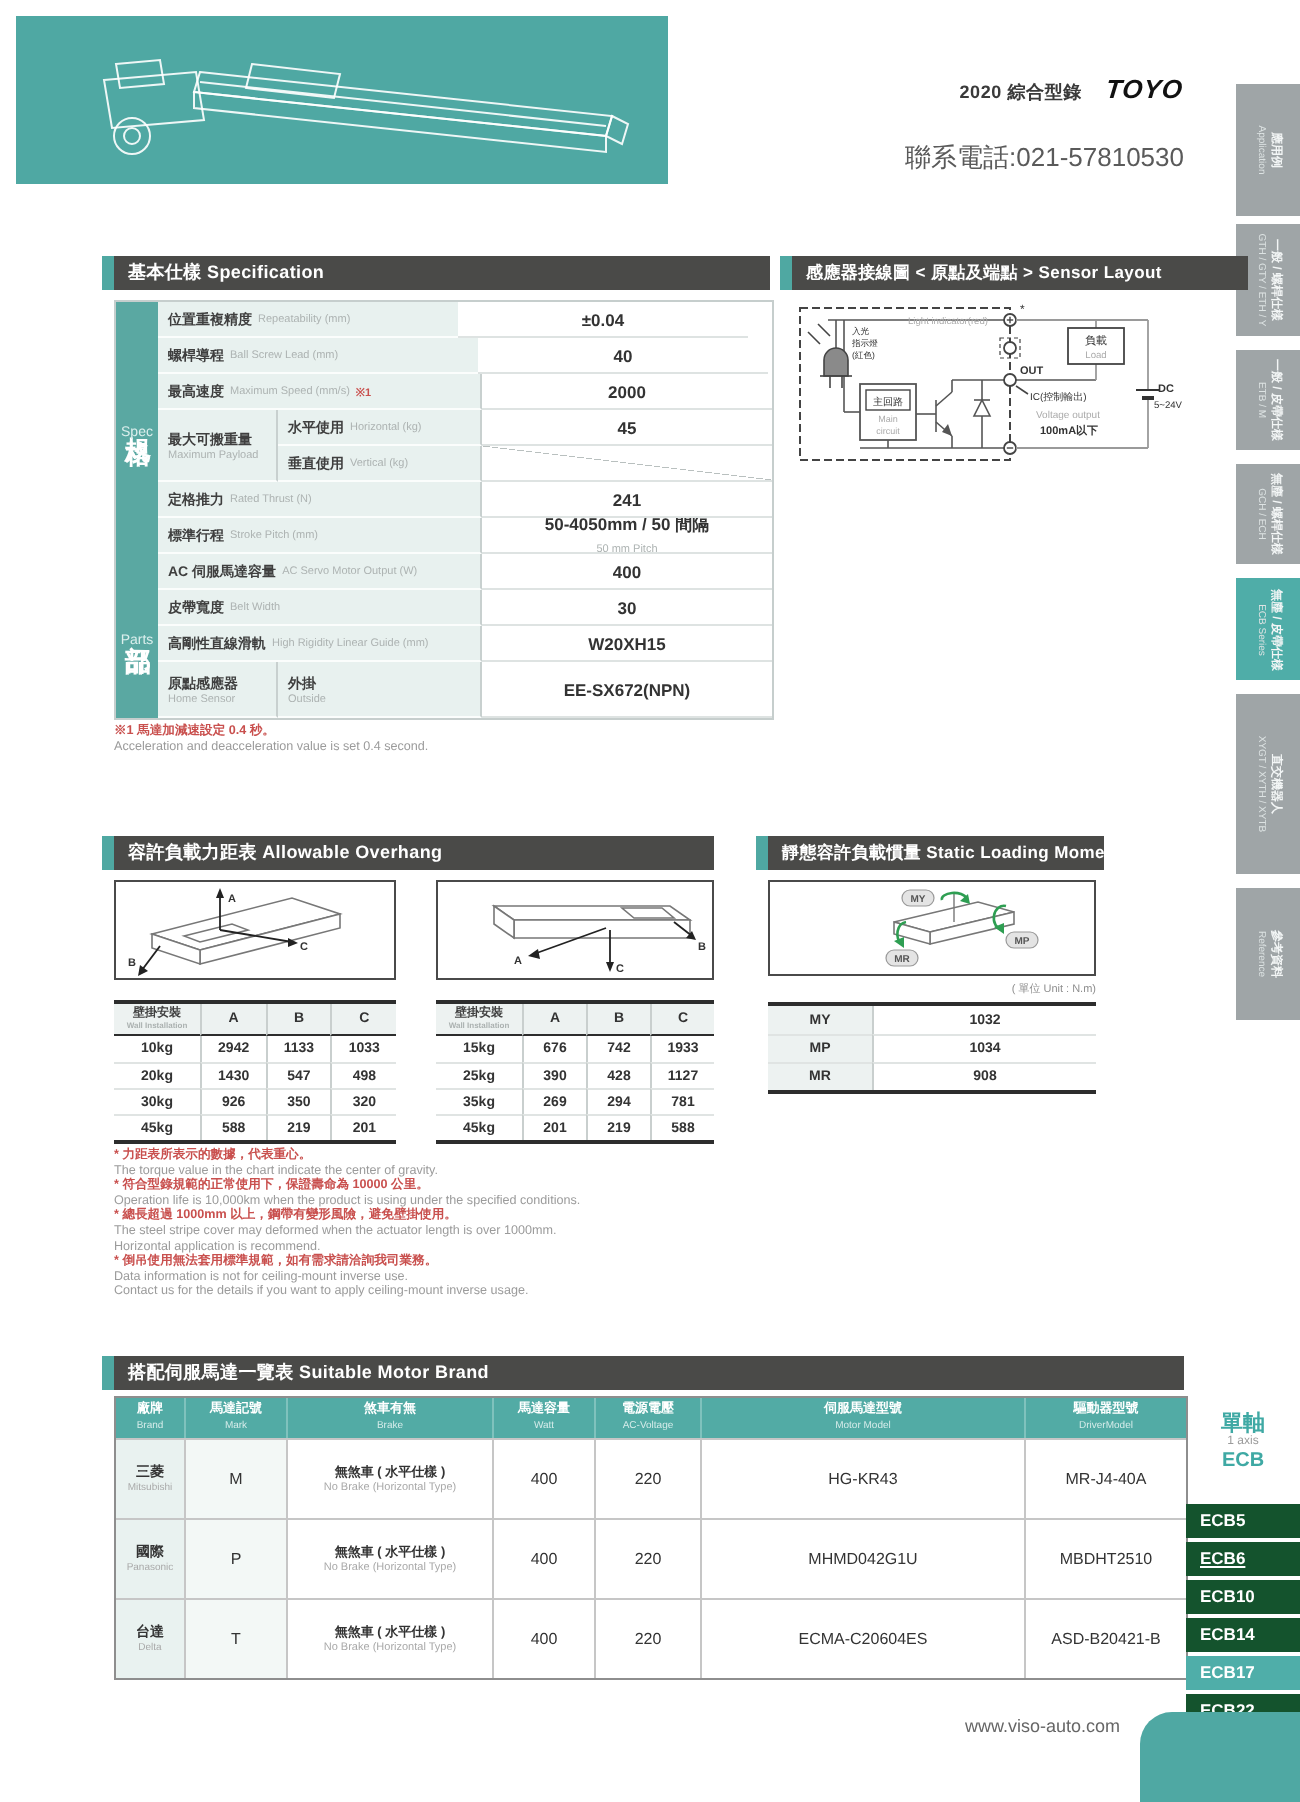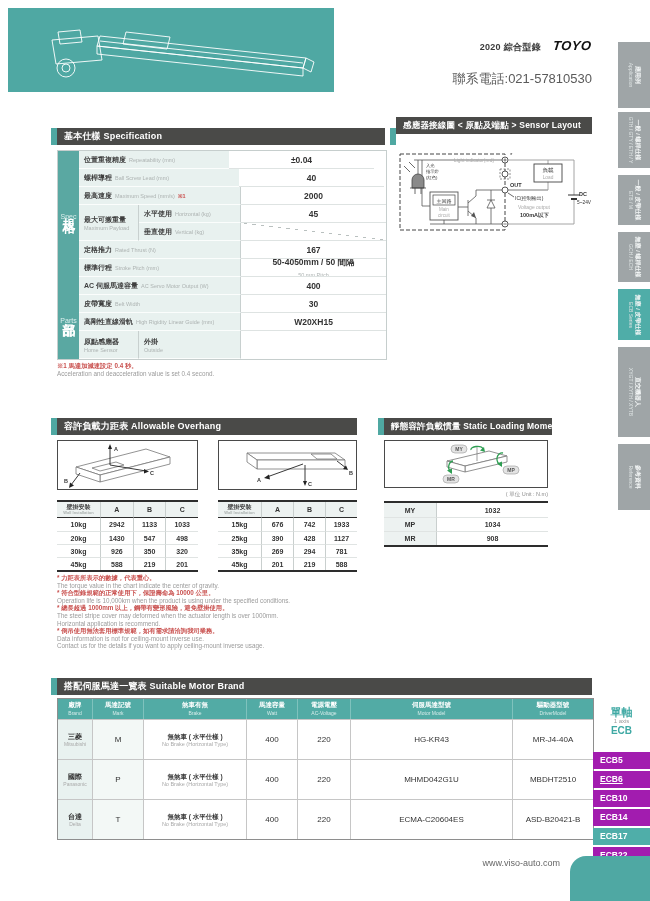--- a/index.html
+++ b/index.html
@@ -76,21 +76,21 @@
   .ben5{font-size:5px;color:#A9A9A9;line-height:7px;}
   .mzh{font-size:6.5px;font-weight:600;color:#333;line-height:9px;}
   .men{font-size:5.5px;color:#A9A9A9;line-height:7px;}
   .num8{font-size:8px;color:#333;}
 
   
   .ecb-group{position:absolute;left:593px;width:57px;text-align:center;}
   .g-zh{font-size:11px;font-weight:bold;color:#3FA9A4;line-height:12px;}
   .g-en{font-size:6px;color:#9B9B9B;line-height:7px;}
   .g-code{font-size:10px;font-weight:bold;color:#3FA9A4;line-height:12px;}
-  .ecb-item{position:absolute;left:593px;width:57px;height:17px;background:#a21caf;color:#fff;font-size:8.5px;font-weight:bold;line-height:17px;padding-left:7px;box-sizing:border-box;}
+  .ecb-item{position:absolute;left:593px;width:57px;height:17px;background:#14532d;color:#fff;font-size:8.5px;font-weight:bold;line-height:17px;padding-left:7px;box-sizing:border-box;}
   .ecb-item.active{background:#4FAEA9;}
   .corner-block{position:absolute;left:570px;top:856px;width:80px;height:45px;background:#4FA8A3;border-top-left-radius:16px;}
   .website{position:absolute;left:460px;top:858px;width:100px;text-align:right;font-size:9px;color:#666;}
 
   svg text{font-family:"Liberation Sans", sans-serif;}
   .svg-dark{fill:#333;}
   .svg-gray{fill:#ABABAB;}
 </style>
 </head>
 <body>
@@ -207,21 +207,21 @@
     <div class="sp-cell sp-label" style="left:81px;top:72px;width:102px;height:18px;">
       <span class="zh">垂直使用</span>
         <span class="en">Vertical (kg)</span>
     </div>
     <div class="sp-cell sp-value na" style="left:183px;top:72px;width:145px;height:18px;"></div>
 
     <div class="sp-cell sp-label" style="left:21px;top:90px;width:162px;height:18px;">
       <span class="zh">定格推力</span>
         <span class="en">Rated Thrust (N)</span>
     </div>
-    <div class="sp-cell sp-value" style="left:183px;top:90px;width:145px;height:18px;">167</div>
+    <div class="sp-cell sp-value" style="left:183px;top:90px;width:145px;height:18px;">241</div>
 
     <div class="sp-cell sp-label" style="left:21px;top:108px;width:162px;height:18px;">
       <span class="zh">標準行程</span>
         <span class="en">Stroke Pitch (mm)</span>
     </div>
     <div class="sp-cell sp-value" style="left:183px;top:108px;width:145px;height:18px;flex-direction:column;">
       <span>50-4050mm / 50 間隔</span>
         <span class="vnote">50 mm Pitch</span>
     </div>
 
@@ -244,29 +244,30 @@
     <div class="sp-cell sp-value" style="left:183px;top:162px;width:145px;height:18px;">W20XH15</div>
 
     <div class="sp-cell sp-label stack" style="left:21px;top:180px;width:60px;height:28px;">
       <span class="zh">原點感應器</span>
         <span class="en">Home Sensor</span>
     </div>
     <div class="sp-cell sp-label stack" style="left:81px;top:180px;width:102px;height:28px;">
       <span class="zh">外掛</span>
         <span class="en">Outside</span>
     </div>
+    <div class="sp-cell sp-value" style="left:183px;top:180px;width:145px;height:28px;">EE-SX672(NPN)</div>
   </div>
 
   <div class="spec-foot">
     <div class="fn-red">※1 馬達加減速設定 0.4 秒。</div>
     <div class="fn-gray">Acceleration and deacceleration value is set 0.4 second.</div>
   </div>
 
   <div class="accent" style="left:390px;top:128px;"></div>
-  <div class="sec-head" style="left:396px;top:117px;width:196px;font-size:8.5px;">感應器接線圖 &lt; 原點及端點 &gt; Sensor Layout</div>
+  <div class="sec-head" style="left:396px;top:128px;width:228px;font-size:8.5px;">感應器接線圖 &lt; 原點及端點 &gt; Sensor Layout</div>
 
   <svg class="abs" style="left:396px;top:150px;" width="196" height="100" viewBox="0 0 196 100">
     <rect x="4" y="4" width="105" height="76" fill="none" stroke="#444" stroke-width="1" stroke-dasharray="4 2"></rect>
 
     <g stroke="#555" stroke-width="0.8" fill="none">
       <line x1="18" y1="10" x2="109" y2="10"></line>
       <line x1="22" y1="10" x2="22" y2="24"></line>
       <line x1="26" y1="10" x2="26" y2="56"></line>
       <line x1="26" y1="56" x2="34" y2="56"></line>
       <line x1="62" y1="57" x2="72" y2="57"></line>

